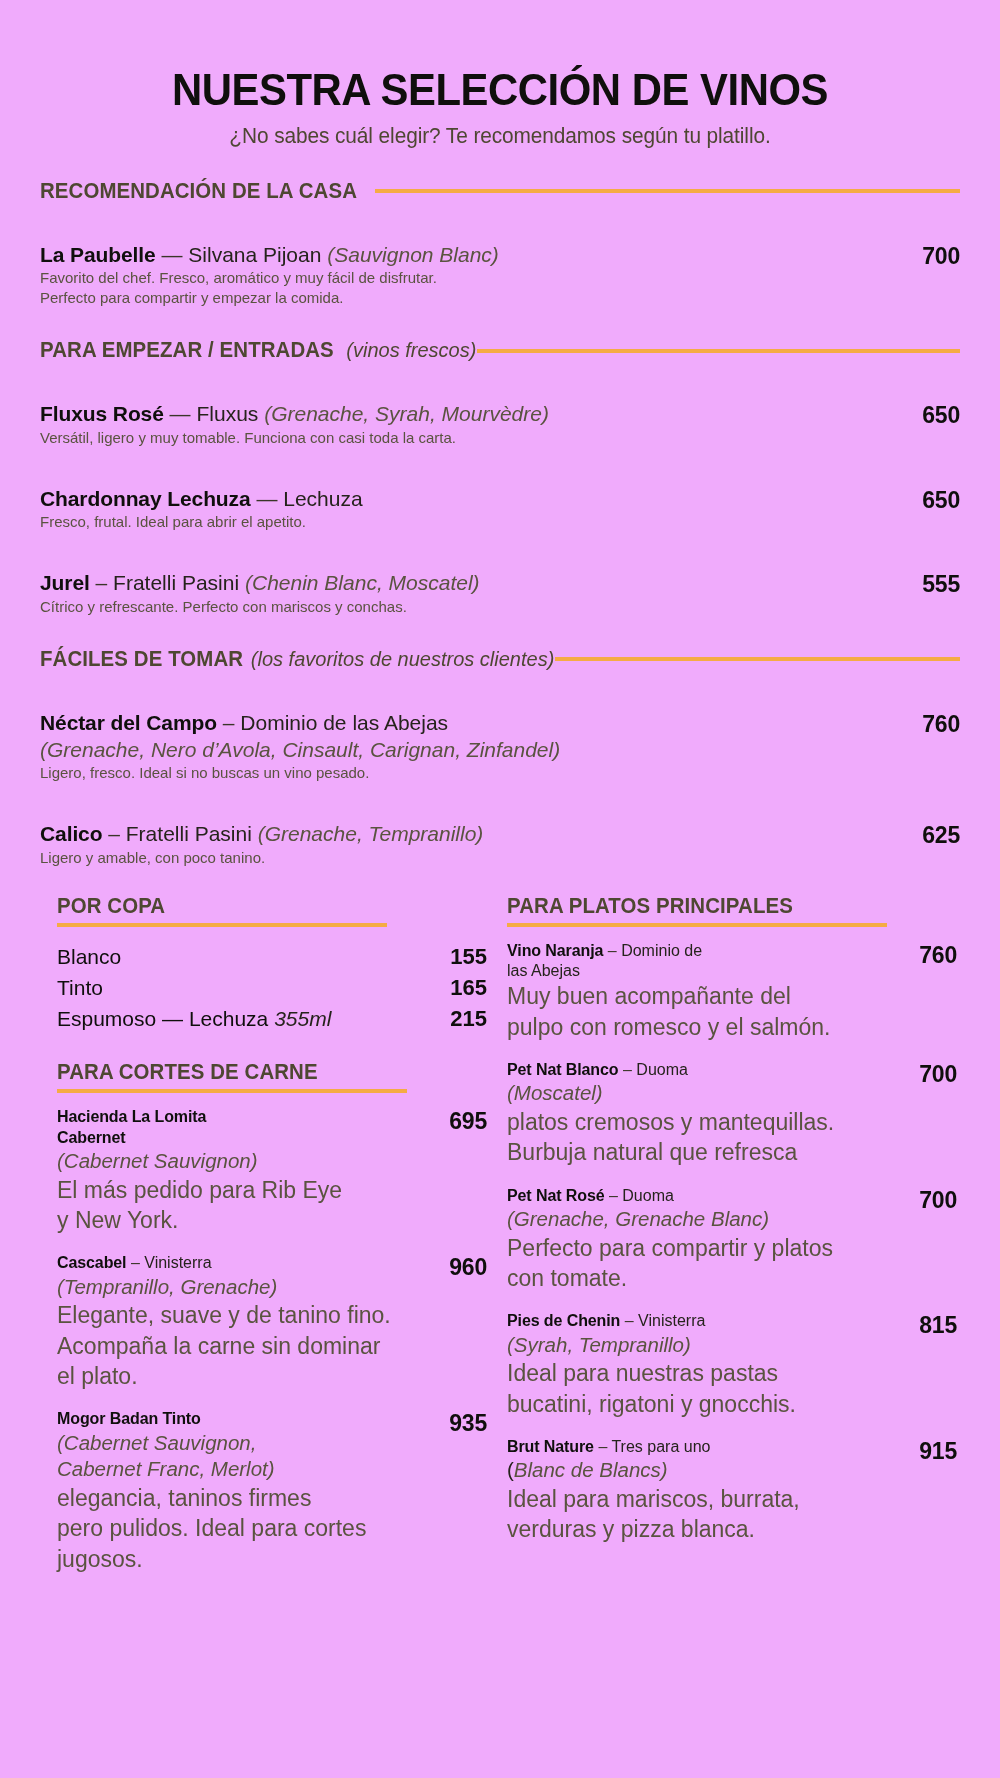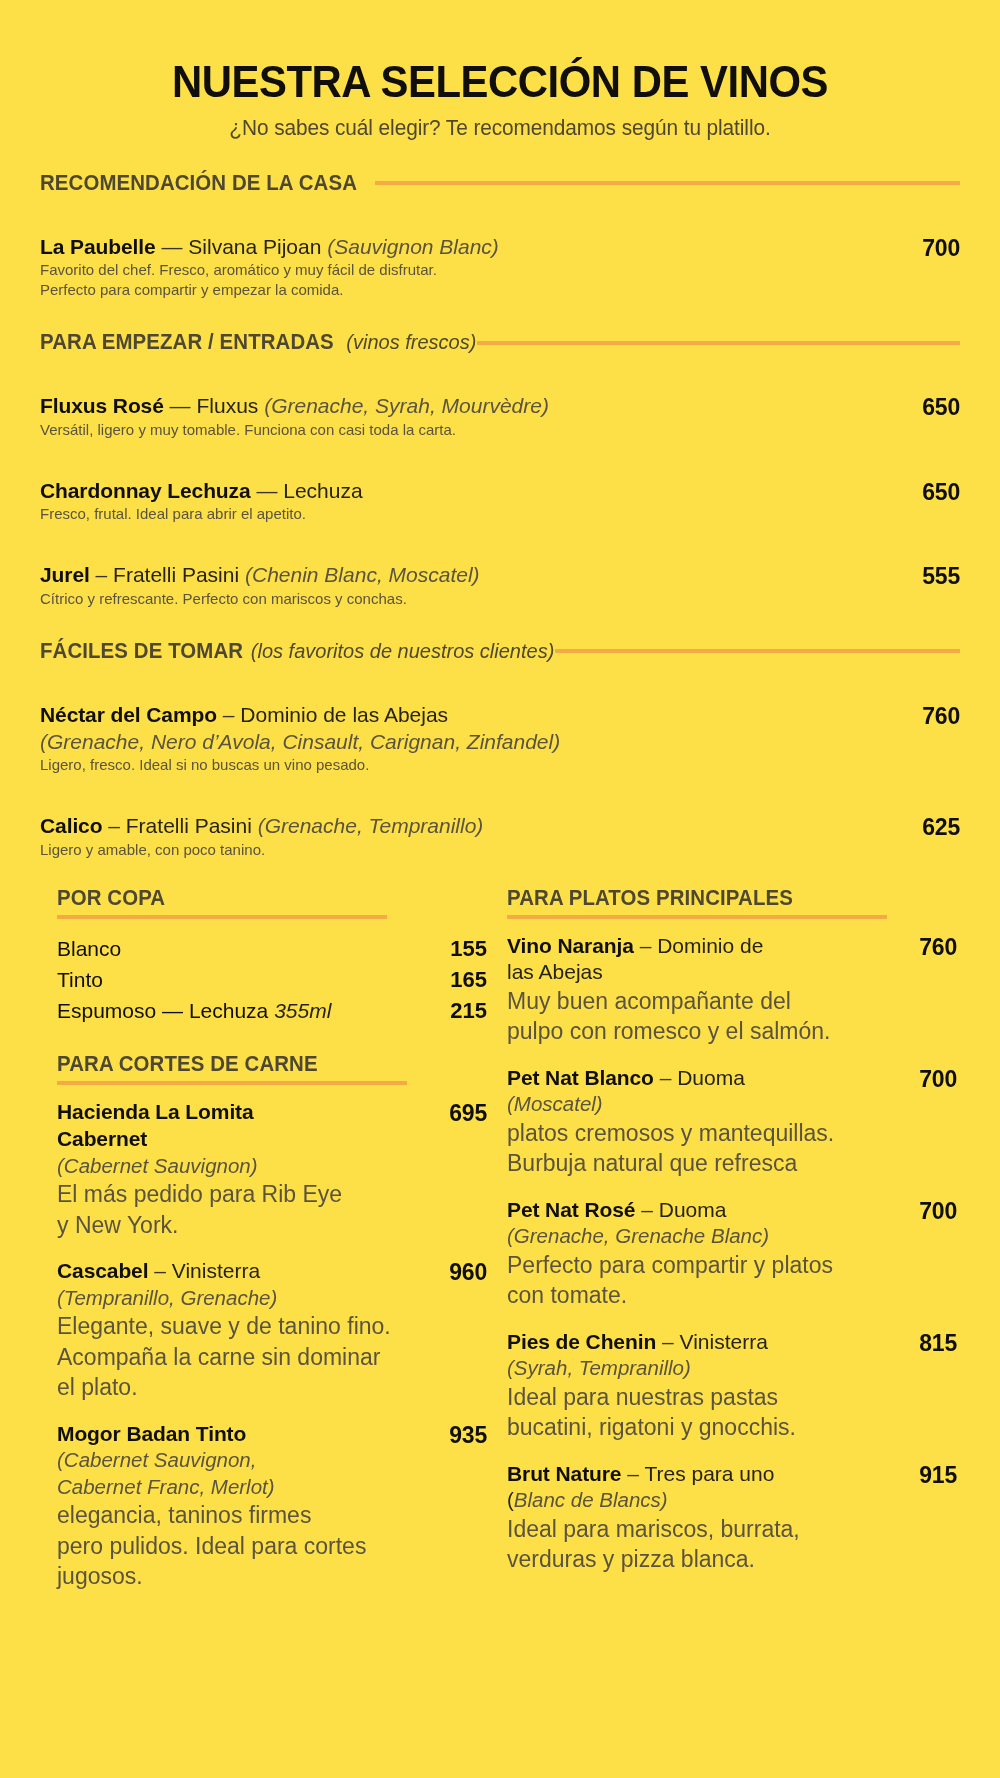--- a/index.html
+++ b/index.html
@@ -13,22 +13,22 @@
   body {
     font-family: "Liberation Sans", sans-serif;
     color: #5a5340;
     -webkit-font-smoothing: antialiased;
   }
 
   .page {
     position: relative;
     width: 1000px;
     height: 1778px;
-    background: #fde047;
-    padding: 0 40px;
+    background: #f0abfc;
+    padding: 8px 40px;
   }
 
   
   .masthead { padding-top: 58px; text-align: center; }
 
   .menu-title {
     font-family: "Liberation Sans Narrow", "Liberation Sans", sans-serif;
     font-weight: 700;
     font-size: 45px;
     letter-spacing: -0.5px;
@@ -175,21 +175,21 @@
     flex: 0 0 auto;
     font-weight: 700;
     font-size: 23px;
     color: #100f0d;
     line-height: 1.25;
     text-align: right;
     min-width: 54px;
     letter-spacing: -0.2px;
   }
   .c-line {
-    font-size: 21px;
+    font-size: 16px;
     line-height: 1.27;
     color: #100f0d;
   }
   .c-grapes {
     font-size: 20.5px;
     line-height: 1.3;
     font-style: italic;
     color: #5a5340;
   }
   .c-grapes .paren-up { font-style: normal; color: #26231c; }

